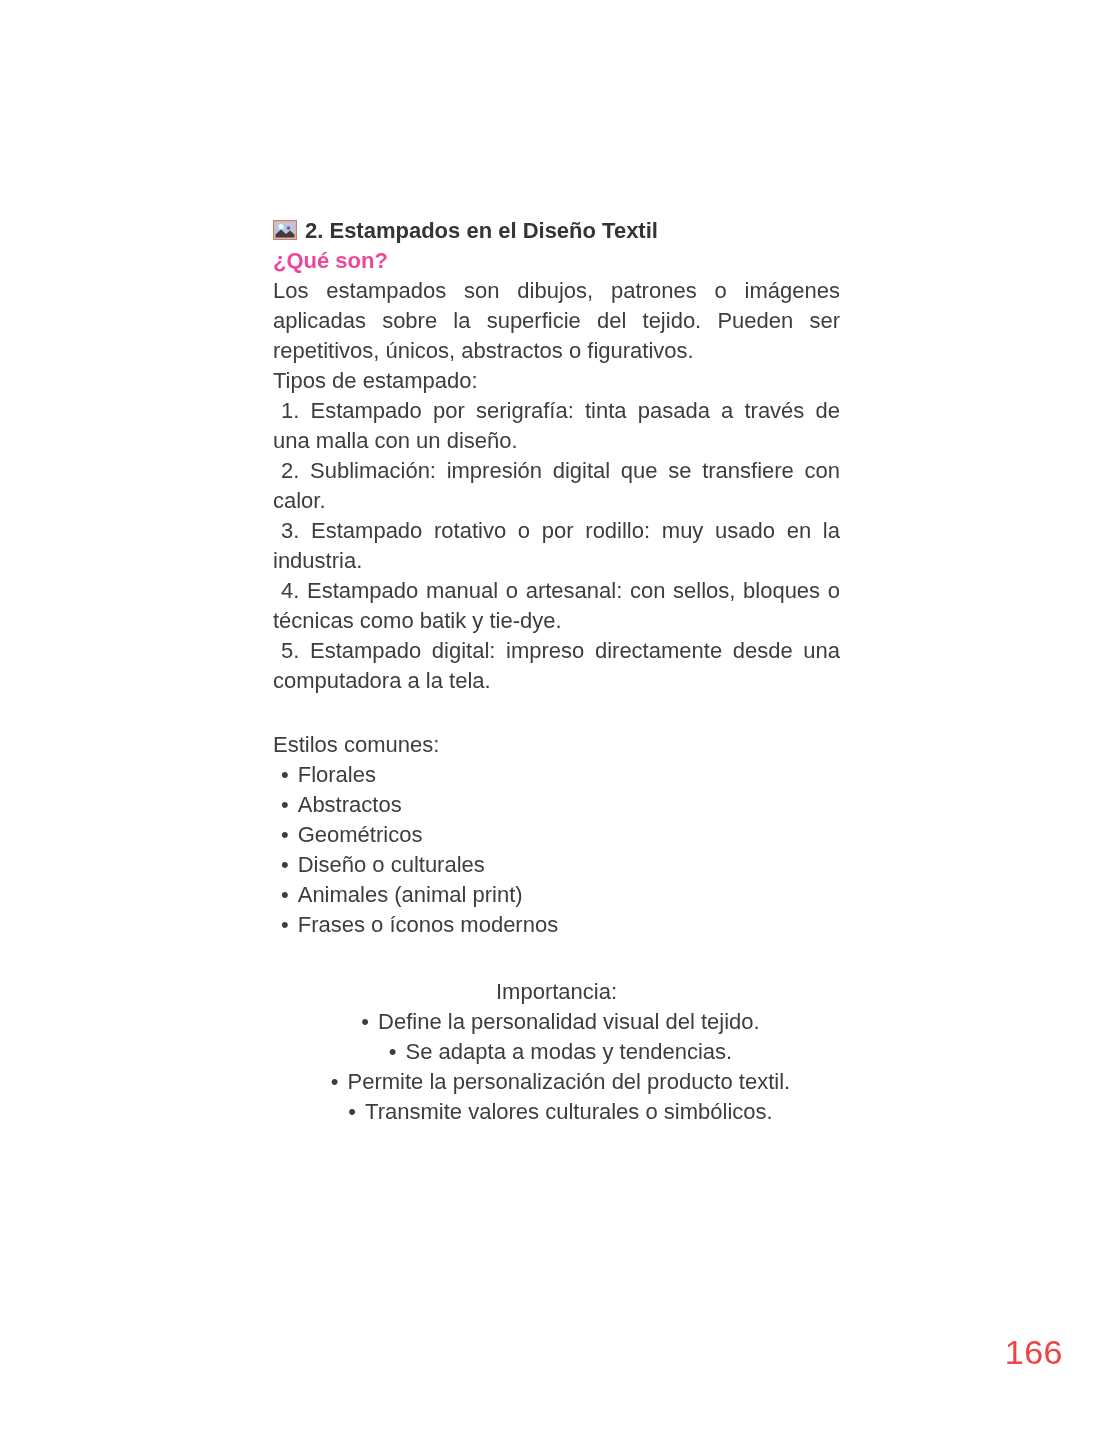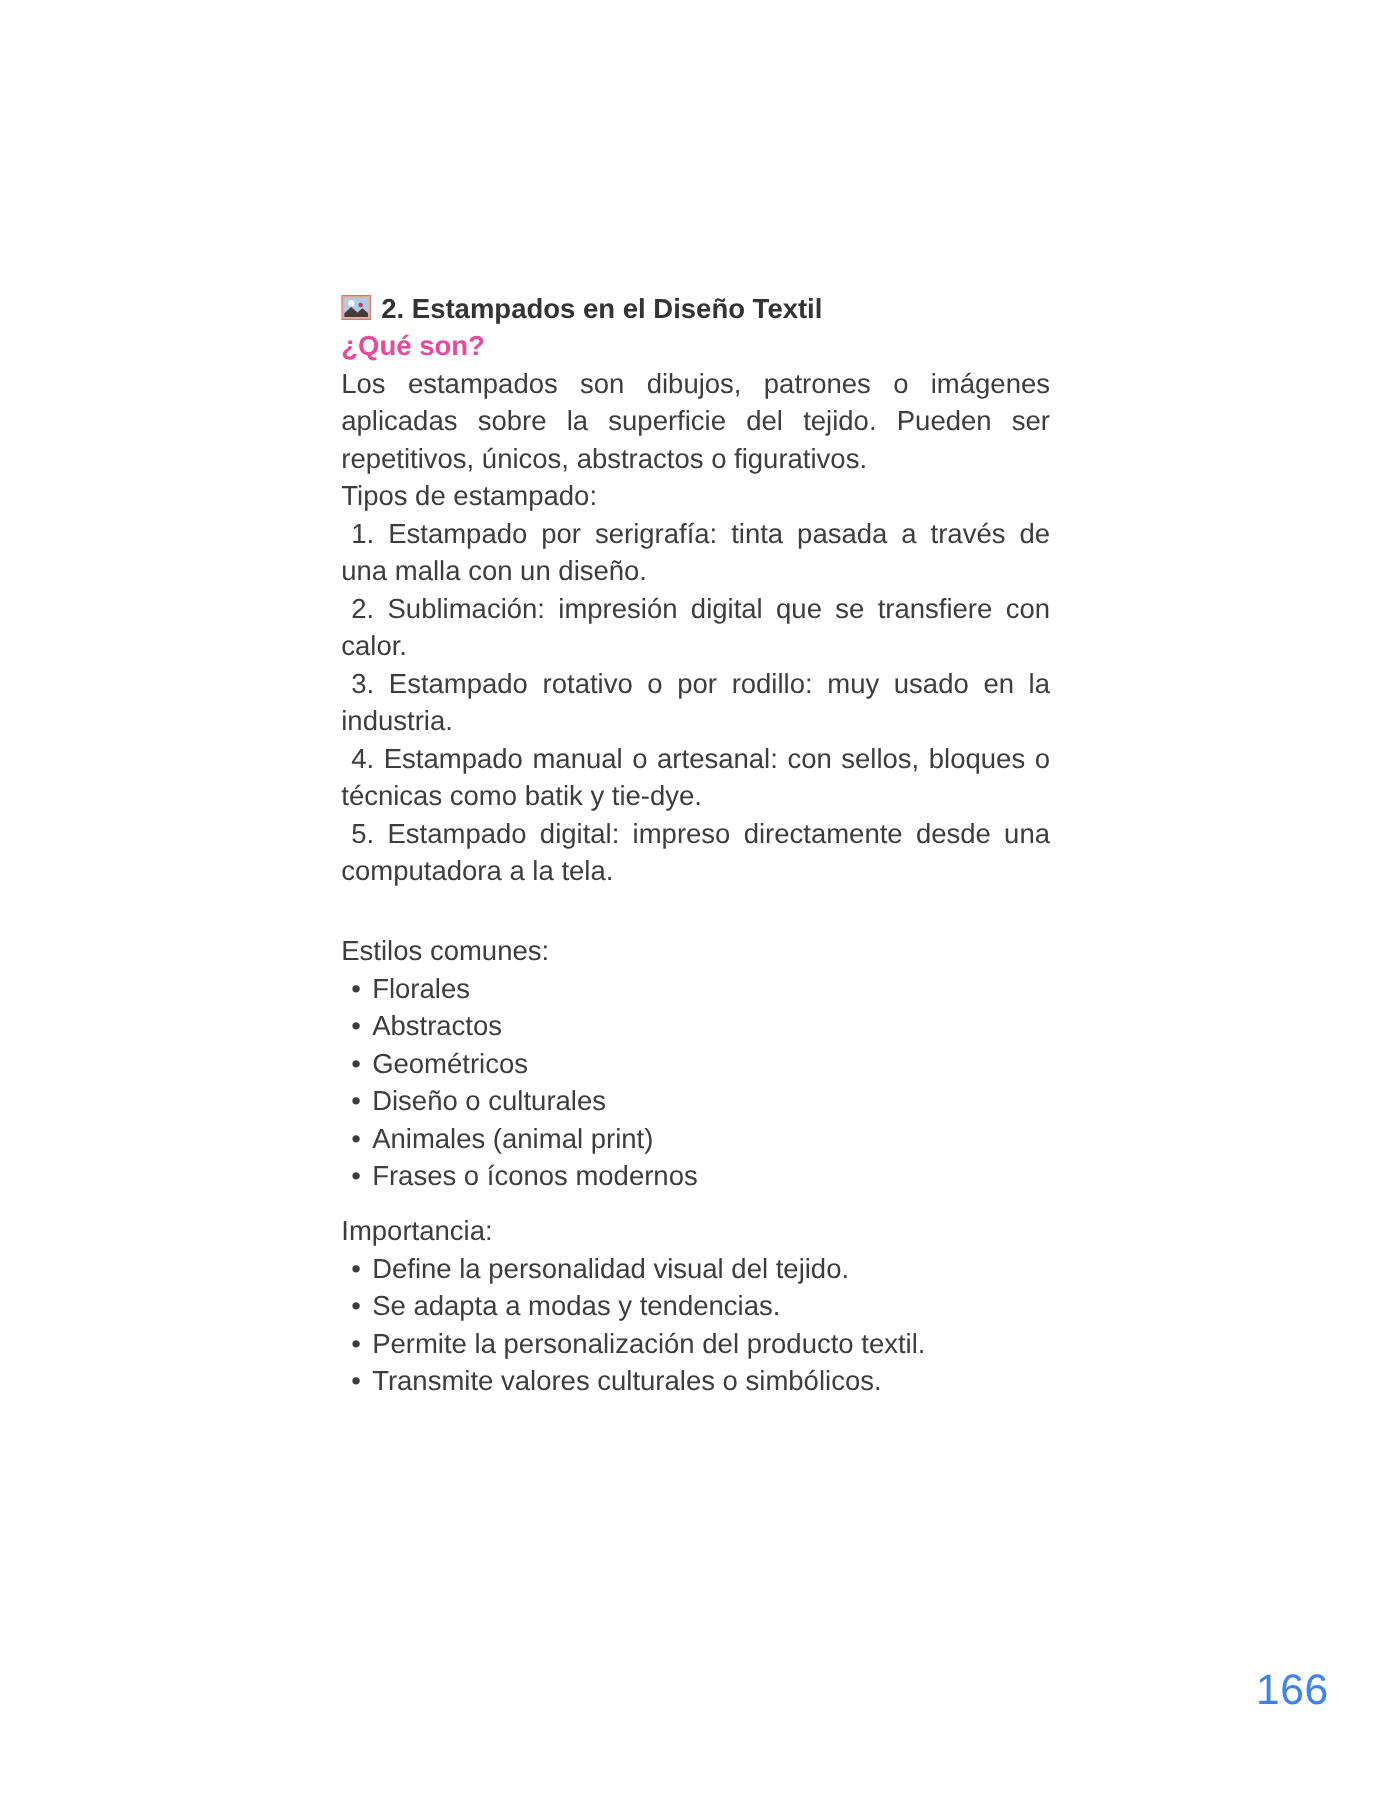--- a/index.html
+++ b/index.html
@@ -15,47 +15,46 @@
   }
   .content {
     position: absolute;
     left: 273px; top: 216px; width: 567px;
     font-size: 22px; line-height: 30px;
     color: #3d3d3d;
   }
   .heading-row {
     font-weight: 700; color: #343434;
     white-space: nowrap;
-    margin-top: 16px;
   }
   .pic-icon {
     display: inline-block;
     width: 24px; height: 20px;
     margin-right: 8px;
     vertical-align: -2px;
   }
   .pic-icon svg { display: block; width: 100%; height: 100%; }
   .subheading { font-weight: 700; color: #ec4899; font-size: 22px; line-height: 30px; }
   .intro { text-align: justify; }
   .section-tipos { }
   .section-estilos { margin-top: 34px; }
-  .section-importancia { margin-top: 14px; }
+  .section-importancia { margin-top: 37px; text-align: center; }
   .section-label { }
   ul { list-style: none; }
   .num-item {
     text-align: justify;
     text-indent: 8px;
   }
   .bullet-item { padding-left: 8px; }
   .bullet-glyph { margin-right: 9px; }
   .page-number {
     position: absolute;
     top: 1332px; right: 50px;
     font-size: 34px; line-height: 40px;
-    color: #3b82f6;
+    color: #ef4444;
     letter-spacing: 0.5px;
   }
 </style>
 </head>
 <body>
 
 <div class="page">
   <div class="content">
 
     <div class="heading-row">

